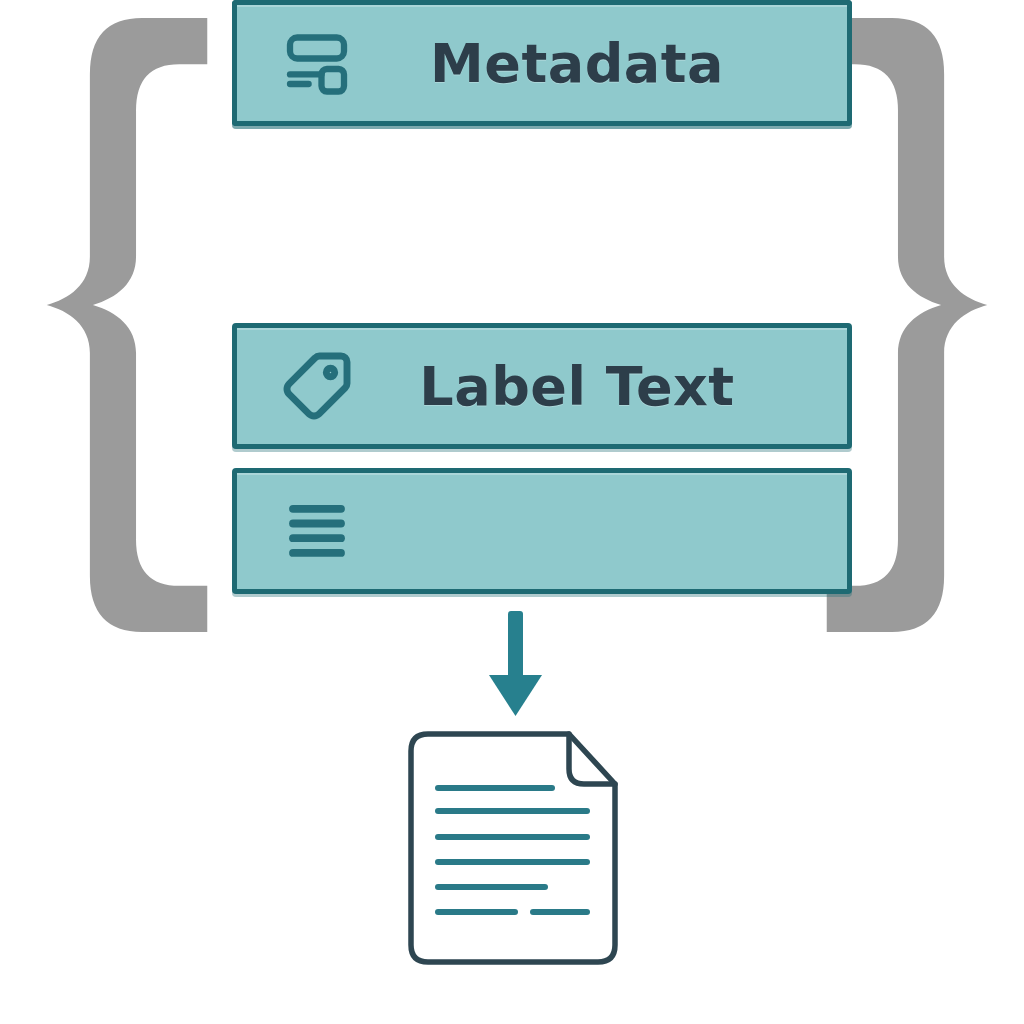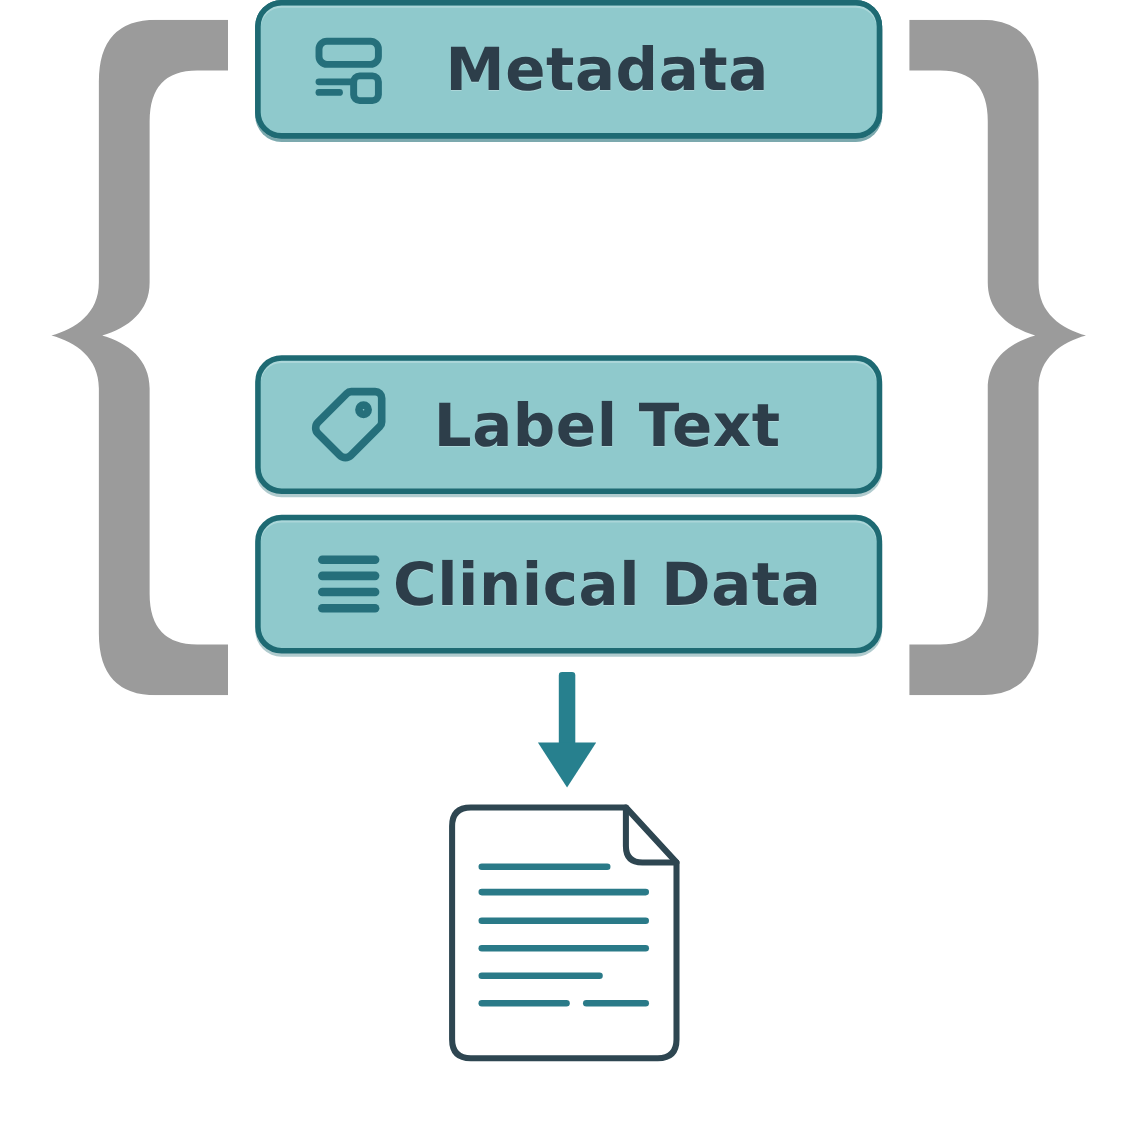--- a/index.html
+++ b/index.html
@@ -22,25 +22,25 @@
     overflow:hidden;
   }
   
   .brace{position:absolute;top:18px;width:162px;height:614px;}
   .brace svg{width:100%;height:100%;display:block;}
   .brace.left{left:46px;}
   .brace.right{left:826px;transform:scaleX(-1);}
   .brace path{fill:var(--brace);}
   
   .box{
-    position:absolute;left:232px;width:570px;height:126px;
+    position:absolute;left:232px;width:620px;height:126px;
     box-sizing:border-box;
     background:var(--box-fill);
     border:5px solid var(--box-border);
-    border-radius:24px;
+    border-radius:4px;
     box-shadow:0 3px 0 rgba(30,106,115,.35), inset 0 2px 0 rgba(255,255,255,.25);
     display:flex;align-items:center;justify-content:center;
   }
   .box:nth-of-type(1){top:33px;}
   .box:nth-of-type(2){top:178px;}
   .box:nth-of-type(3){top:323px;align-items:center;}
   .box:nth-of-type(4){top:468px;}
   .box .icon{
     position:absolute;left:44px;top:50%;transform:translateY(-50%);
     width:72px;height:72px;color:var(--icon-stroke);
@@ -108,21 +108,20 @@
 
   <div class="box">
     <span class="icon">
       <svg viewBox="0 0 24 24" fill="none" stroke="currentColor" stroke-width="2.6" stroke-linecap="round">
         <line x1="4" y1="4.6" x2="20" y2="4.6"></line>
         <line x1="4" y1="9.5" x2="20" y2="9.5"></line>
         <line x1="4" y1="14.4" x2="20" y2="14.4"></line>
         <line x1="4" y1="19.3" x2="20" y2="19.3"></line>
       </svg>
     </span>
-    <span class="box-label">Clinical Data</span>
   </div>
 
   <div class="box small">
     <span class="icon">
       <svg viewBox="0 0 24 24" fill="none" stroke="currentColor" stroke-width="2.3" stroke-linecap="round" stroke-linejoin="round">
         <g transform="translate(24,0) scale(-1,1)">
           <path d="M12.6 2.6A2 2 0 0 0 11.2 2H4a2 2 0 0 0-2 2v7.2a2 2 0 0 0 .6 1.4l8.7 8.7a2.4 2.4 0 0 0 3.4 0l6.6-6.6a2.4 2.4 0 0 0 0-3.4z"></path>
           <circle cx="7.5" cy="7.5" r="1.4"></circle>
         </g>
       </svg>

